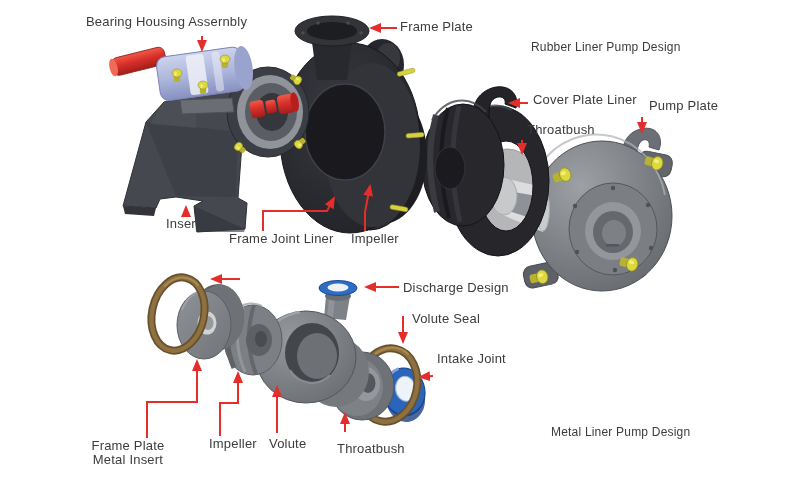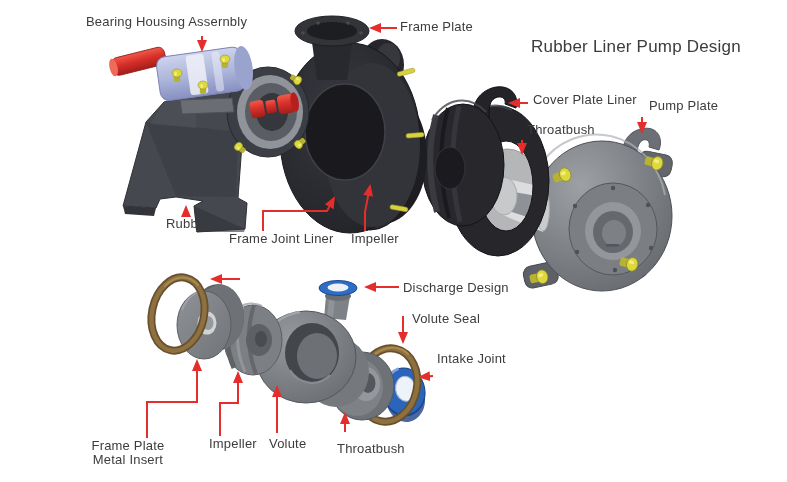--- a/index.html
+++ b/index.html
@@ -5,21 +5,21 @@
   html,body{margin:0;padding:0;background:#ffffff;}
   #stage{
     position:relative;width:787px;height:482px;background:#ffffff;overflow:hidden;
     font-family:"Liberation Sans", sans-serif;
   }
   #art, #arrows{position:absolute;left:0;top:0;}
   .lbl{
     position:absolute;white-space:nowrap;color:#3c3c3c;font-size:13px;
     letter-spacing:.2px;line-height:14px;
   }
-  .lbl.title{font-size:17px;text-align:center;}
+  .lbl.title{font-size:12px;text-align:center;}
   .lbl.center{text-align:center;white-space:normal;}
 </style>
 </head>
 <body>
 
 <div id="stage">
 
   <svg id="art" width="787" height="482" viewBox="0 0 787 482">
     <defs>
       <linearGradient id="gBlue" x1="0" y1="0" x2="0" y2="1">
@@ -262,28 +262,29 @@
       <path d="M345,432 L345,414" marker-end="url(#ah)"></path>
     </g>
   </svg>
 
   <div class="lbl" style="left:86px;top:15px">Bearing Housing Assernbly</div>
   <div class="lbl" style="left:400px;top:20px">Frame Plate</div>
   <div class="lbl title" style="left:531px;top:40px">Rubber Liner Pump Design</div>
   <div class="lbl" style="left:533px;top:93px">Cover Plate Liner</div>
   <div class="lbl" style="left:649px;top:99px">Pump Plate</div>
   <div class="lbl" style="left:527px;top:123px">Throatbush</div>
-  <div class="lbl" style="left:166px;top:217px">Rubber</div>
+  <div class="lbl" style="left:166px;top:217px">Insert</div>
   <div class="lbl" style="left:229px;top:232px">Frame Joint Liner</div>
   <div class="lbl" style="left:351px;top:232px">Impeller</div>
 
   <div class="lbl" style="left:403px;top:281px">Discharge Design</div>
   <div class="lbl" style="left:412px;top:312px">Volute Seal</div>
   <div class="lbl" style="left:437px;top:352px">Intake Joint</div>
   <div class="lbl center" style="left:86px;top:439px;width:84px">
     <span>Frame Plate</span><br>
     <span>Metal Insert</span>
   </div>
   <div class="lbl" style="left:209px;top:437px">Impeller</div>
   <div class="lbl" style="left:269px;top:437px">Volute</div>
   <div class="lbl" style="left:337px;top:442px">Throatbush</div>
+  <div class="lbl title" style="left:551px;top:425px">Metal Liner Pump Design</div>
 
 </div>
 
 </body></html>

